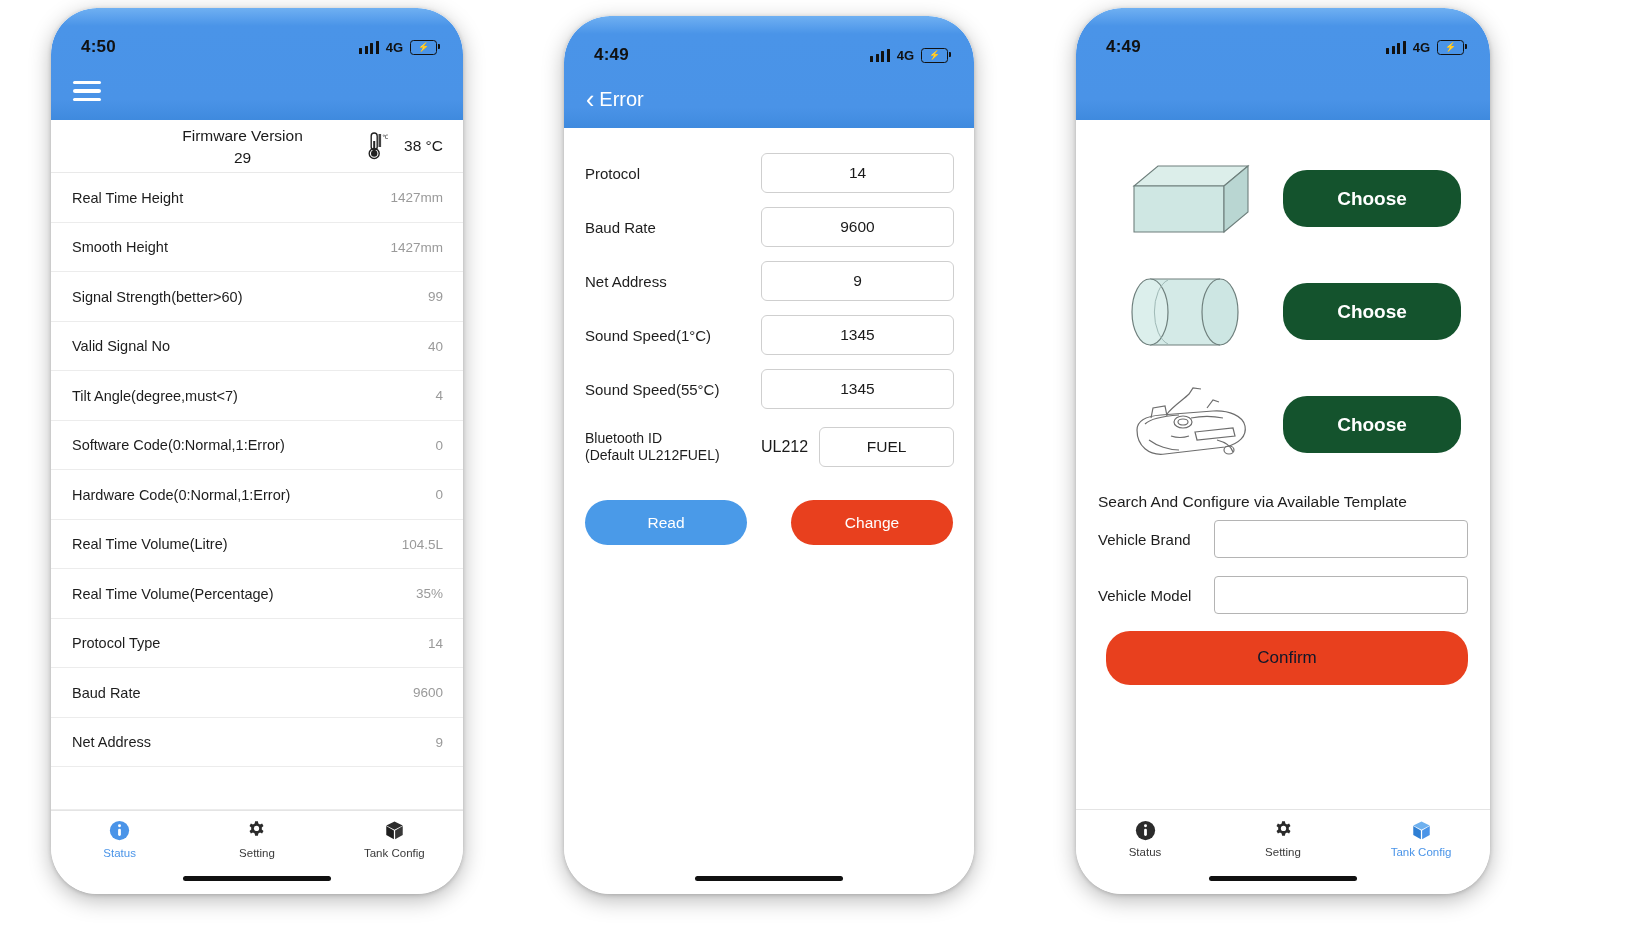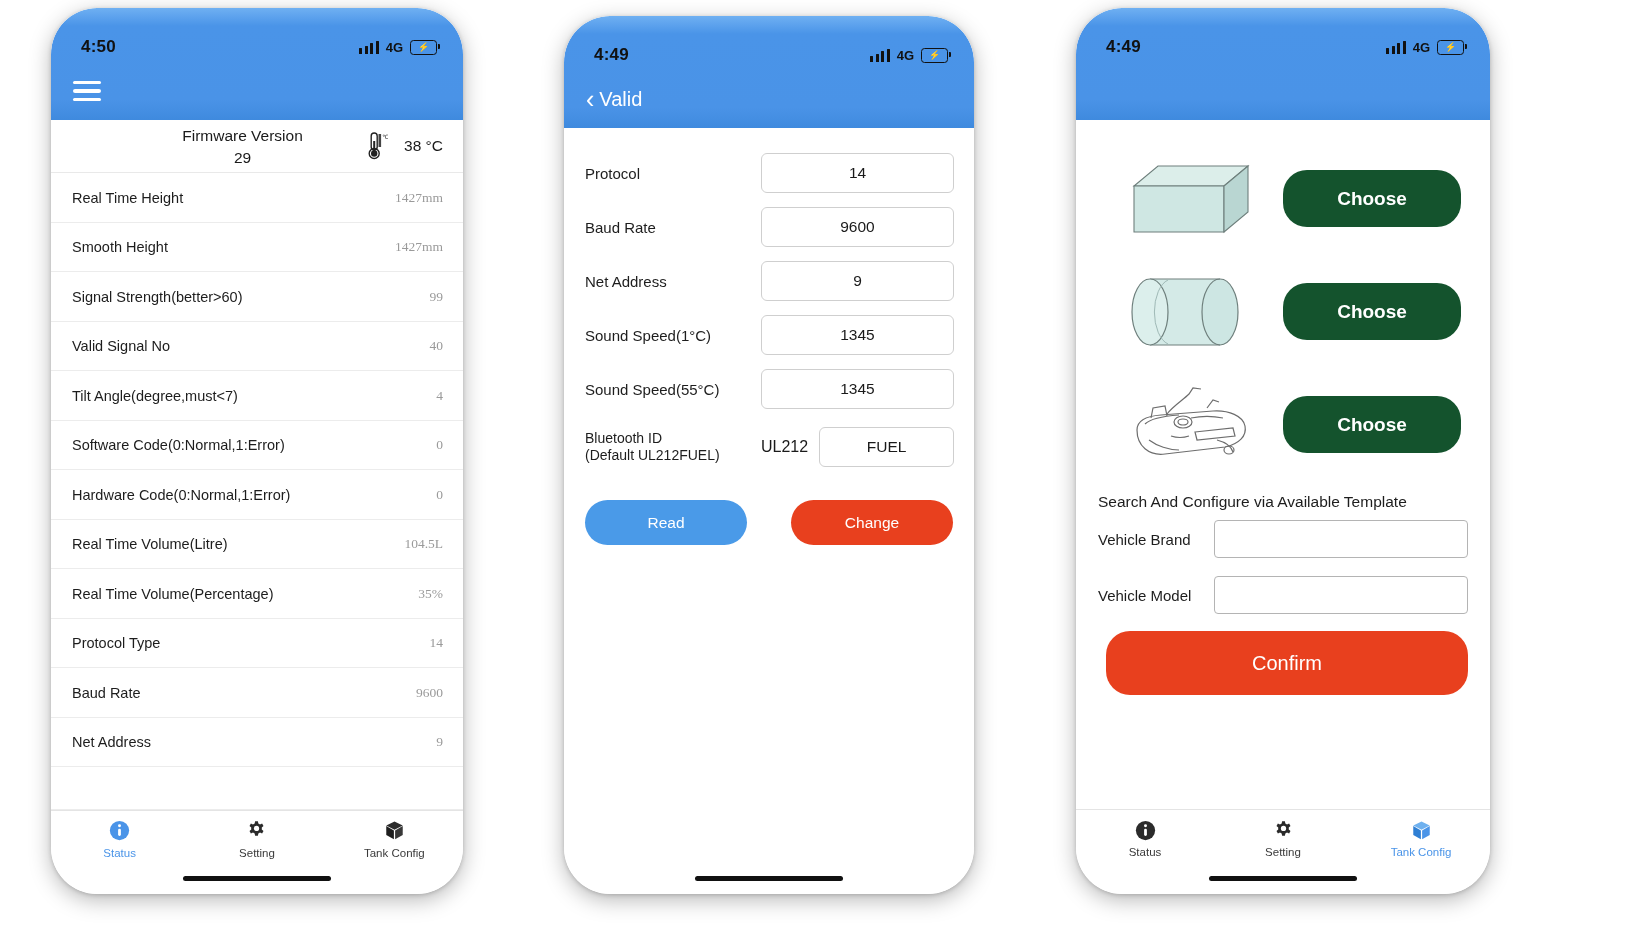--- a/index.html
+++ b/index.html
@@ -69,21 +69,21 @@
   .fwval{font-size:15.5px;color:#1a1a1a;line-height:1.35;}
   .temp{display:flex;align-items:center;gap:16px;}
   .tempval{font-size:15.5px;color:#1a1a1a;white-space:nowrap;}
 
   .listrow{
     height:49.5px;border-bottom:1px solid #ececec;
     display:flex;align-items:center;justify-content:space-between;
     padding:0 20px 0 21px;box-sizing:border-box;
   }
   .lk{font-size:14.5px;color:#1d1d1d;}
-  .lv{font-size:13.5px;color:#9a9a9a;font-family:Liberation Serif, serif;}
+  .lv{font-size:13.5px;color:#9a9a9a;}
   .listpad{height:42px;border-bottom:1px solid #ececec;}
 
   
   .tabbar{
     margin-top:auto;
     border-top:1px solid #e4e4e4;
     height:85px;display:flex;align-items:flex-start;padding-top:9px;box-sizing:border-box;
   }
   .tab{flex:1;display:flex;flex-direction:column;align-items:center;gap:5px;cursor:pointer;}
   .tablabel{font-size:11.5px;color:#3a3a3a;}
@@ -123,22 +123,22 @@
   .searchlabel{font-size:15.5px;color:#1d1d1d;padding:12px 0 0 22px;}
   .vrow{display:flex;align-items:center;height:56px;padding:0 22px;box-sizing:border-box;}
   .vlabel{width:116px;font-size:15px;color:#1d1d1d;flex:0 0 auto;}
   .vinput{
     flex:1;height:38px;border:1px solid #b4b4b4;border-radius:4px;background:#fff;
     font-size:15px;color:#1a1a1a;padding:0 10px;box-sizing:border-box;font-family:inherit;
     outline:none;
   }
   .confirmwrap{padding:8px 22px 0 30px;box-sizing:border-box;}
   .confirmbtn{
-    width:100%;height:64px;border-radius:24px;background:#e8401e;color:#ffffff;
-    display:flex;align-items:center;justify-content:center;font-size:20px;
+    width:100%;height:54px;border-radius:24px;background:#e8401e;color:#0f172a;
+    display:flex;align-items:center;justify-content:center;font-size:17px;
     cursor:pointer;border:none;font-family:inherit;
   }
 </style>
 </head>
 <body>
 
 <div class="stage">
 
   <div class="phone" style="left:51px;top:8px;width:412px;height:886px;">
     <div class="screen">
@@ -291,21 +291,21 @@
               </span>
             <span class="netlabel">4G</span>
             <span class="batt">
                 <span class="bolt">⚡</span>
               </span>
           </div>
         </div>
         <div class="navrow">
           <div class="backbtn">
             <span class="chev">‹</span>
-            <span class="backtxt">Valid</span>
+            <span class="backtxt">Error</span>
           </div>
         </div>
       </div>
 
       <div class="body">
         <div class="form" id="p2rows">
             <div class="frow">
               <span class="flabel">Protocol</span>
               <div class="fbox">14</div>
             </div>

